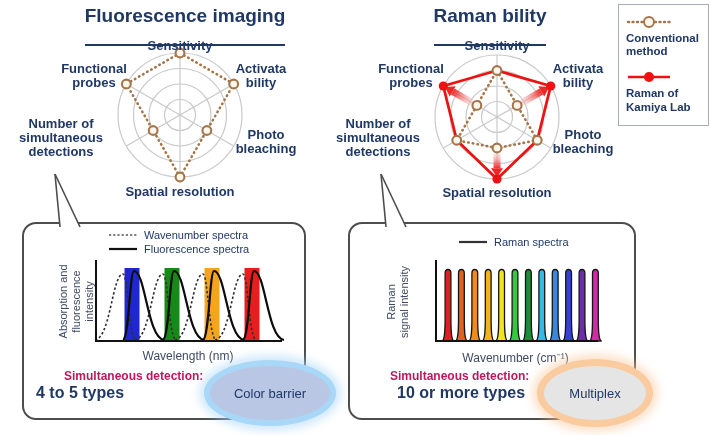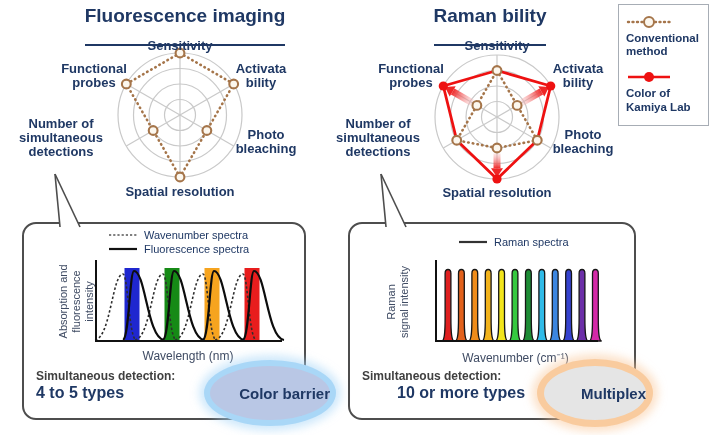--- a/index.html
+++ b/index.html
@@ -11,24 +11,24 @@
   .axis-label { font-size:13px; font-weight:bold; color:#1f3864; text-align:center;
                 line-height:1.08; white-space:pre-line; }
   .box { border:2px solid #4d4d4d; border-radius:14px; background:#fff; z-index:1; }
   .legend-box { border:1.5px solid #a7adb5; background:#fff; }
   .legend-label { font-size:11.5px; font-weight:bold; color:#1f3864; line-height:1.15; white-space:pre-line; }
   .spec-legend { display:flex; align-items:center; gap:6px; font-size:11px; color:#1f3864; font-weight:500; z-index:2; }
   .vwrap { display:flex; align-items:center; justify-content:center; z-index:2; }
   .vlabel { font-size:11px; color:#3f4b63; text-align:center; line-height:1.18; white-space:pre-line;
             transform:rotate(-90deg); }
   .xlabel { font-size:12px; color:#3f4b63; text-align:center; z-index:2; }
-  .caption1 { font-size:12px; font-weight:bold; color:#404040; z-index:2; }
+  .caption1 { font-size:12px; font-weight:bold; color:#be185d; z-index:2;margin-left:28px; }
   .caption2 { font-size:16px; font-weight:bold; color:#1f3864; z-index:2; }
-  .badge { border-radius:50%; display:flex; align-items:center; justify-content:flex-end;
-           font-size:15px; font-weight:bold; color:#1f3864; z-index:5; text-align:center; }
+  .badge { border-radius:50%; display:flex; align-items:center; justify-content:center;
+           font-size:13px; font-weight:normal; color:#1f3864; z-index:5; text-align:center; }
   .badge-blue { background:#b9c7e5; box-shadow:0 0 0 6px #a9d7f7, 0 0 9px 11px rgba(169,215,247,0.55); }
   .badge-pink { background:#e5e5e5; box-shadow:0 0 0 7px #f9cb9e, 0 0 9px 12px rgba(249,203,158,0.55); }
   .tail { z-index:3; }
   svg.plot { z-index:2; }
 </style>
 </head>
 <body>
 
 <div class="stage">
 
@@ -43,21 +43,21 @@
     <svg width="46" height="14" style="margin:10px 0 0 7px;display:block;">
       <line x1="2" y1="7" x2="44" y2="7" stroke="#a5754a" stroke-width="2.4" stroke-dasharray="1 3.5" stroke-linecap="round"></line>
       <circle cx="23" cy="7" r="5" fill="#fcf7ee" stroke="#a5754a" stroke-width="2"></circle>
     </svg>
     <div class="legend-label" style="margin:3px 0 0 7px;">Conventional
 method</div>
     <svg width="46" height="14" style="margin:12px 0 0 7px;display:block;">
       <line x1="2" y1="7" x2="44" y2="7" stroke="#ee1111" stroke-width="2.6"></line>
       <circle cx="23" cy="7" r="5" fill="#ee1111"></circle>
     </svg>
-    <div class="legend-label" style="margin:3px 0 0 7px;">Color of
+    <div class="legend-label" style="margin:3px 0 0 7px;">Raman of
 Kamiya Lab</div>
   </div>
 
   <svg class="abs" style="left:110px;top:45px;" width="140" height="140">
       <circle cx="70" cy="70" r="15.5" fill="none" stroke="#c9c9c9" stroke-width="1.2"></circle>
       <circle cx="70" cy="70" r="31" fill="none" stroke="#c9c9c9" stroke-width="1.2"></circle>
       <circle cx="70" cy="70" r="46.5" fill="none" stroke="#c9c9c9" stroke-width="1.2"></circle>
       <circle cx="70" cy="70" r="62" fill="none" stroke="#c9c9c9" stroke-width="1.2"></circle>
       <line x1="70" y1="70" x2="70" y2="8" stroke="#c9c9c9" stroke-width="1.2"></line>
       <line x1="70" y1="70" x2="123.69357503463519" y2="38.99999999999999" stroke="#c9c9c9" stroke-width="1.2"></line>

